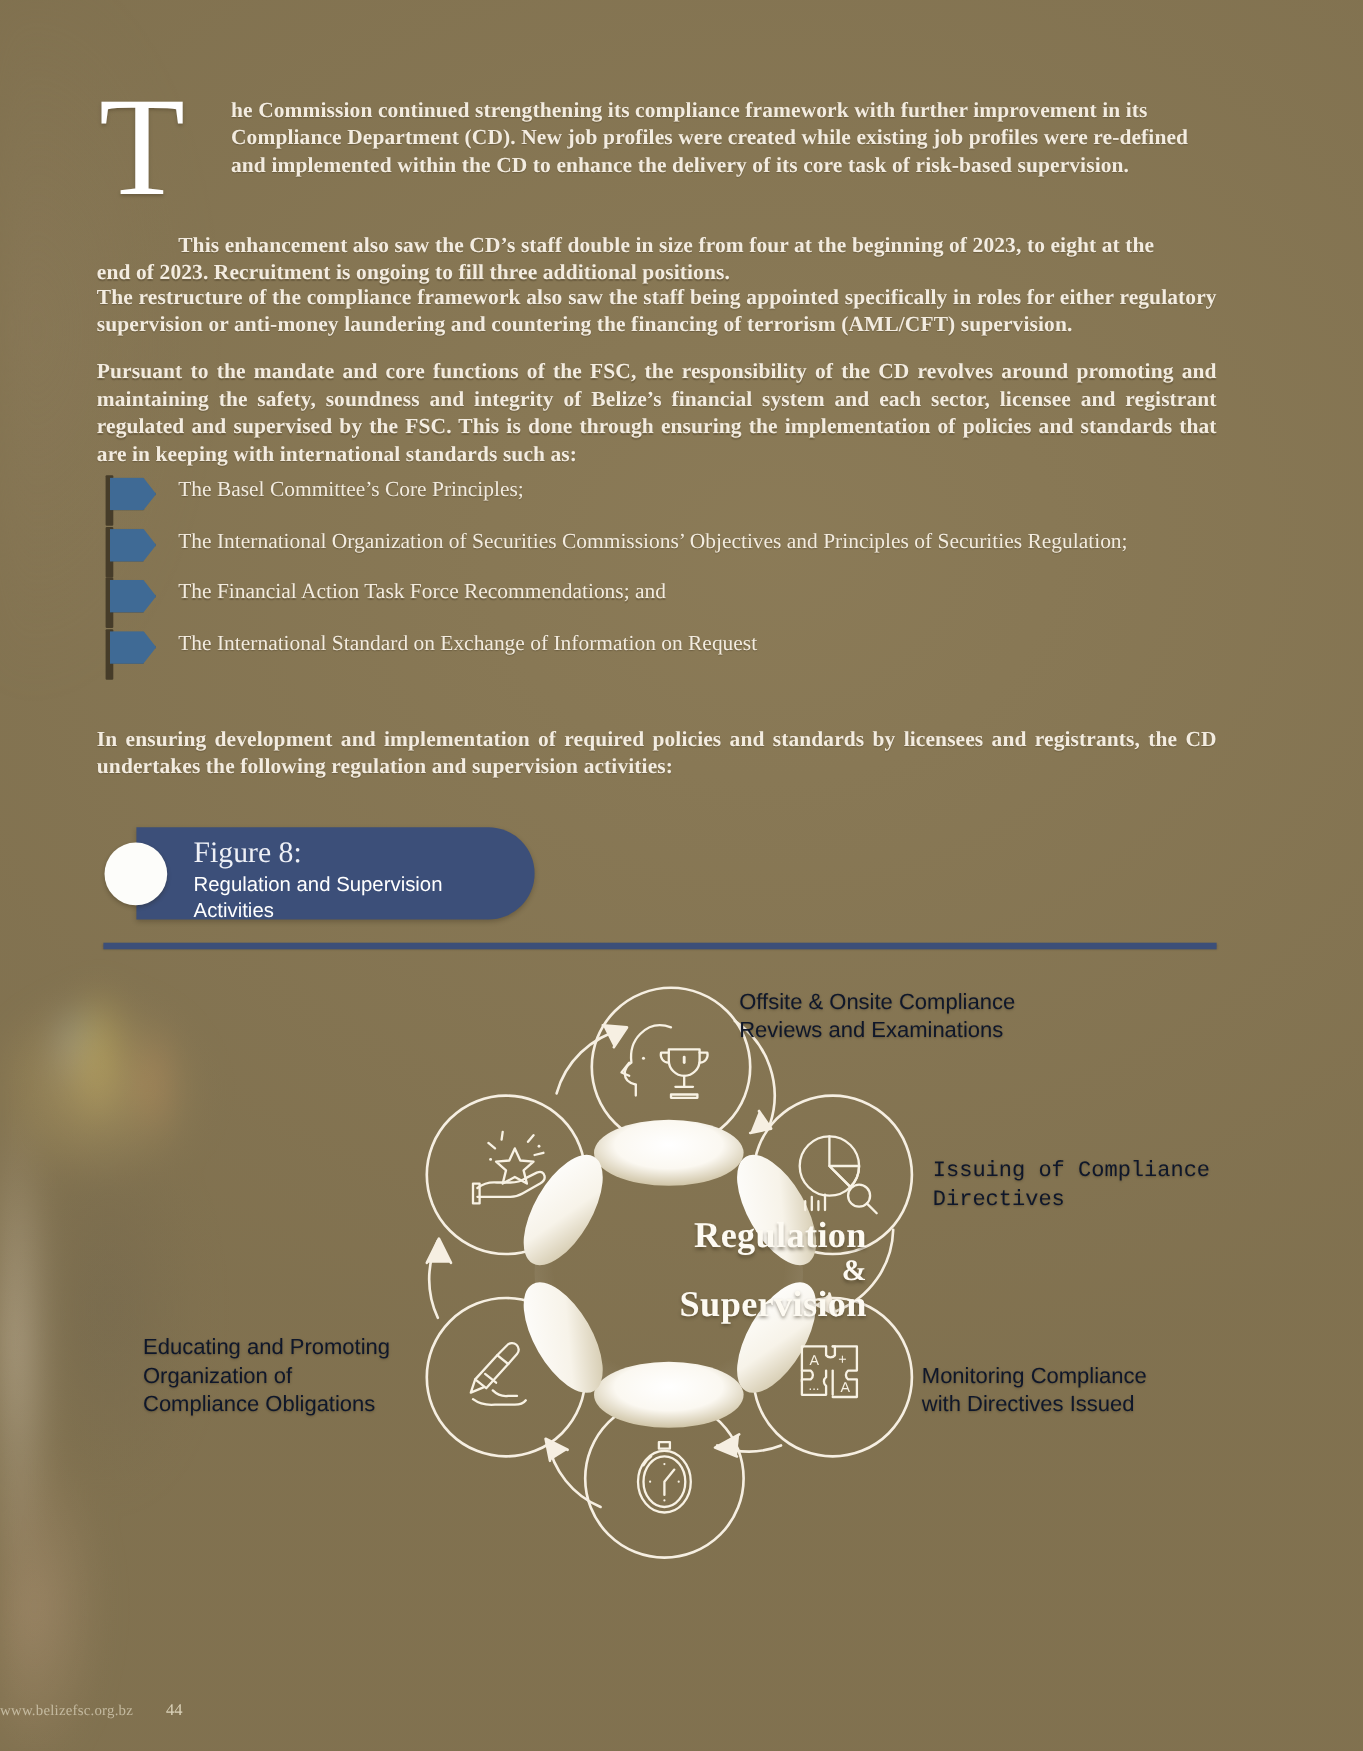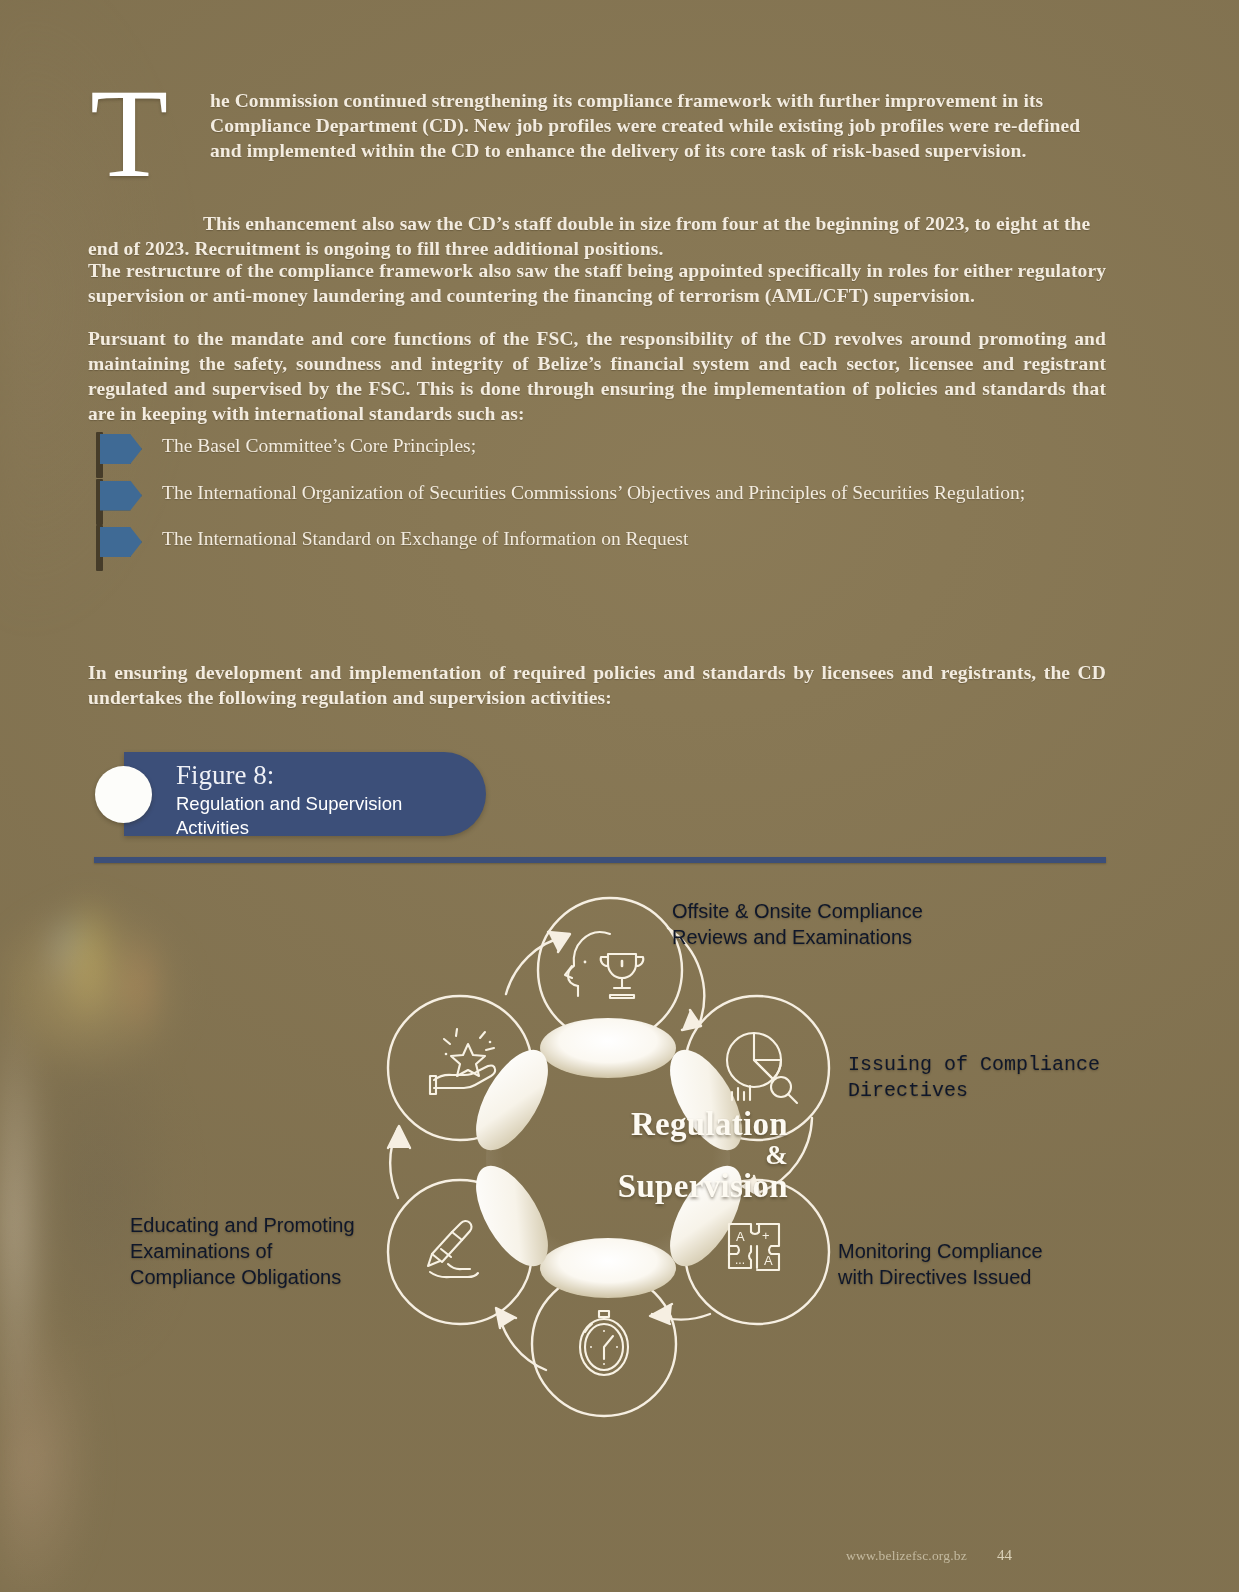--- a/index.html
+++ b/index.html
@@ -52,21 +52,21 @@
   .para-1{position:absolute;left:0;top:88px;width:1018px;}
   .drop-wrap{position:relative;}
   .dropcap{
     position:absolute;left:2px;top:-9px;
     font-family:"Liberation Serif", serif;
     font-size:128px;line-height:108px;color:#ffffff;
     font-weight:400;
     text-shadow:0 2px 3px rgba(60,50,30,.35);
   }
   .para-1 .l1{margin-left:122px;width:896px;}
-  .para-1 .l2{margin-left:115px;width:896px;margin-top:48px;}
+  .para-1 .l2{margin-left:74px;width:896px;margin-top:48px;}
   .para-1 .l3{margin-left:0;width:1018px;}
 
   .para-2{position:absolute;left:0;top:258px;width:1018px;}
   .para-3{position:absolute;left:0;top:326px;width:1018px;}
   .para-4{position:absolute;left:0;top:660px;width:1018px;}
 
   
   .bullets{position:absolute;left:0;top:432px;width:1018px;}
   .bullet-row{position:relative;height:46.5px;}
   .flag{
@@ -138,21 +138,21 @@
     text-align:right;color:#fdfaf2;
     font-family:"Liberation Serif", serif;font-weight:bold;
     font-size:33px;line-height:33px;letter-spacing:.3px;
     text-shadow:0 2px 3px rgba(55,46,26,.45);
   }
   .center-text .amp{font-size:27px;line-height:29px;display:block;}
 
   
   .footer{
     position:absolute;left:0;bottom:28px;width:1074px;
-    text-align:right;padding-right:62px;box-sizing:border-box;
+    padding-right:62px;box-sizing:border-box;
   }
   .footer .url{
     color:#cfc6ad;font-size:13.5px;font-family:"Liberation Serif", serif;
     opacity:.85;letter-spacing:.2px;
   }
   .footer .pg{
     color:#e4dcc4;font-size:15px;font-family:"Liberation Serif", serif;
     margin-left:26px;opacity:.9;
   }
 </style>
@@ -194,20 +194,27 @@
             <span class="pole"></span>
             <span class="pent"></span>
           </span>
         <span class="bullet-text">The International Organization of Securities Commissions’ Objectives and Principles of Securities Regulation;</span>
       </div>
       <div class="bullet-row">
         <span class="flag">
             <span class="pole"></span>
             <span class="pent"></span>
           </span>
+        <span class="bullet-text">The Financial Action Task Force Recommendations; and</span>
+      </div>
+      <div class="bullet-row">
+        <span class="flag">
+            <span class="pole"></span>
+            <span class="pent"></span>
+          </span>
         <span class="bullet-text">The International Standard on Exchange of Information on Request</span>
       </div>
     </div>
 
     <p class="body para-4">In ensuring development and implementation of required policies and standards by licensees and registrants, the CD undertakes the following regulation and supervision activities:</p>
   </div>
 
   <div class="fig-header">
     <div class="fig-pill"></div>
     <div class="fig-dot"></div>
@@ -365,21 +372,21 @@
     </div>
 
     <div class="diag-label lbl-right2">
       <div>Monitoring Compliance</div>
       <div>with Directives Issued</div>
     </div>
 
 
     <div class="diag-label lbl-left2">
       <div>Educating and Promoting</div>
-      <div>Examinations of</div>
+      <div>Organization of</div>
       <div>Compliance Obligations</div>
     </div>
 
   </div>
 
   <div class="footer">
     <span class="url">www.belizefsc.org.bz</span>
     <span class="pg">44</span>
   </div>
 

